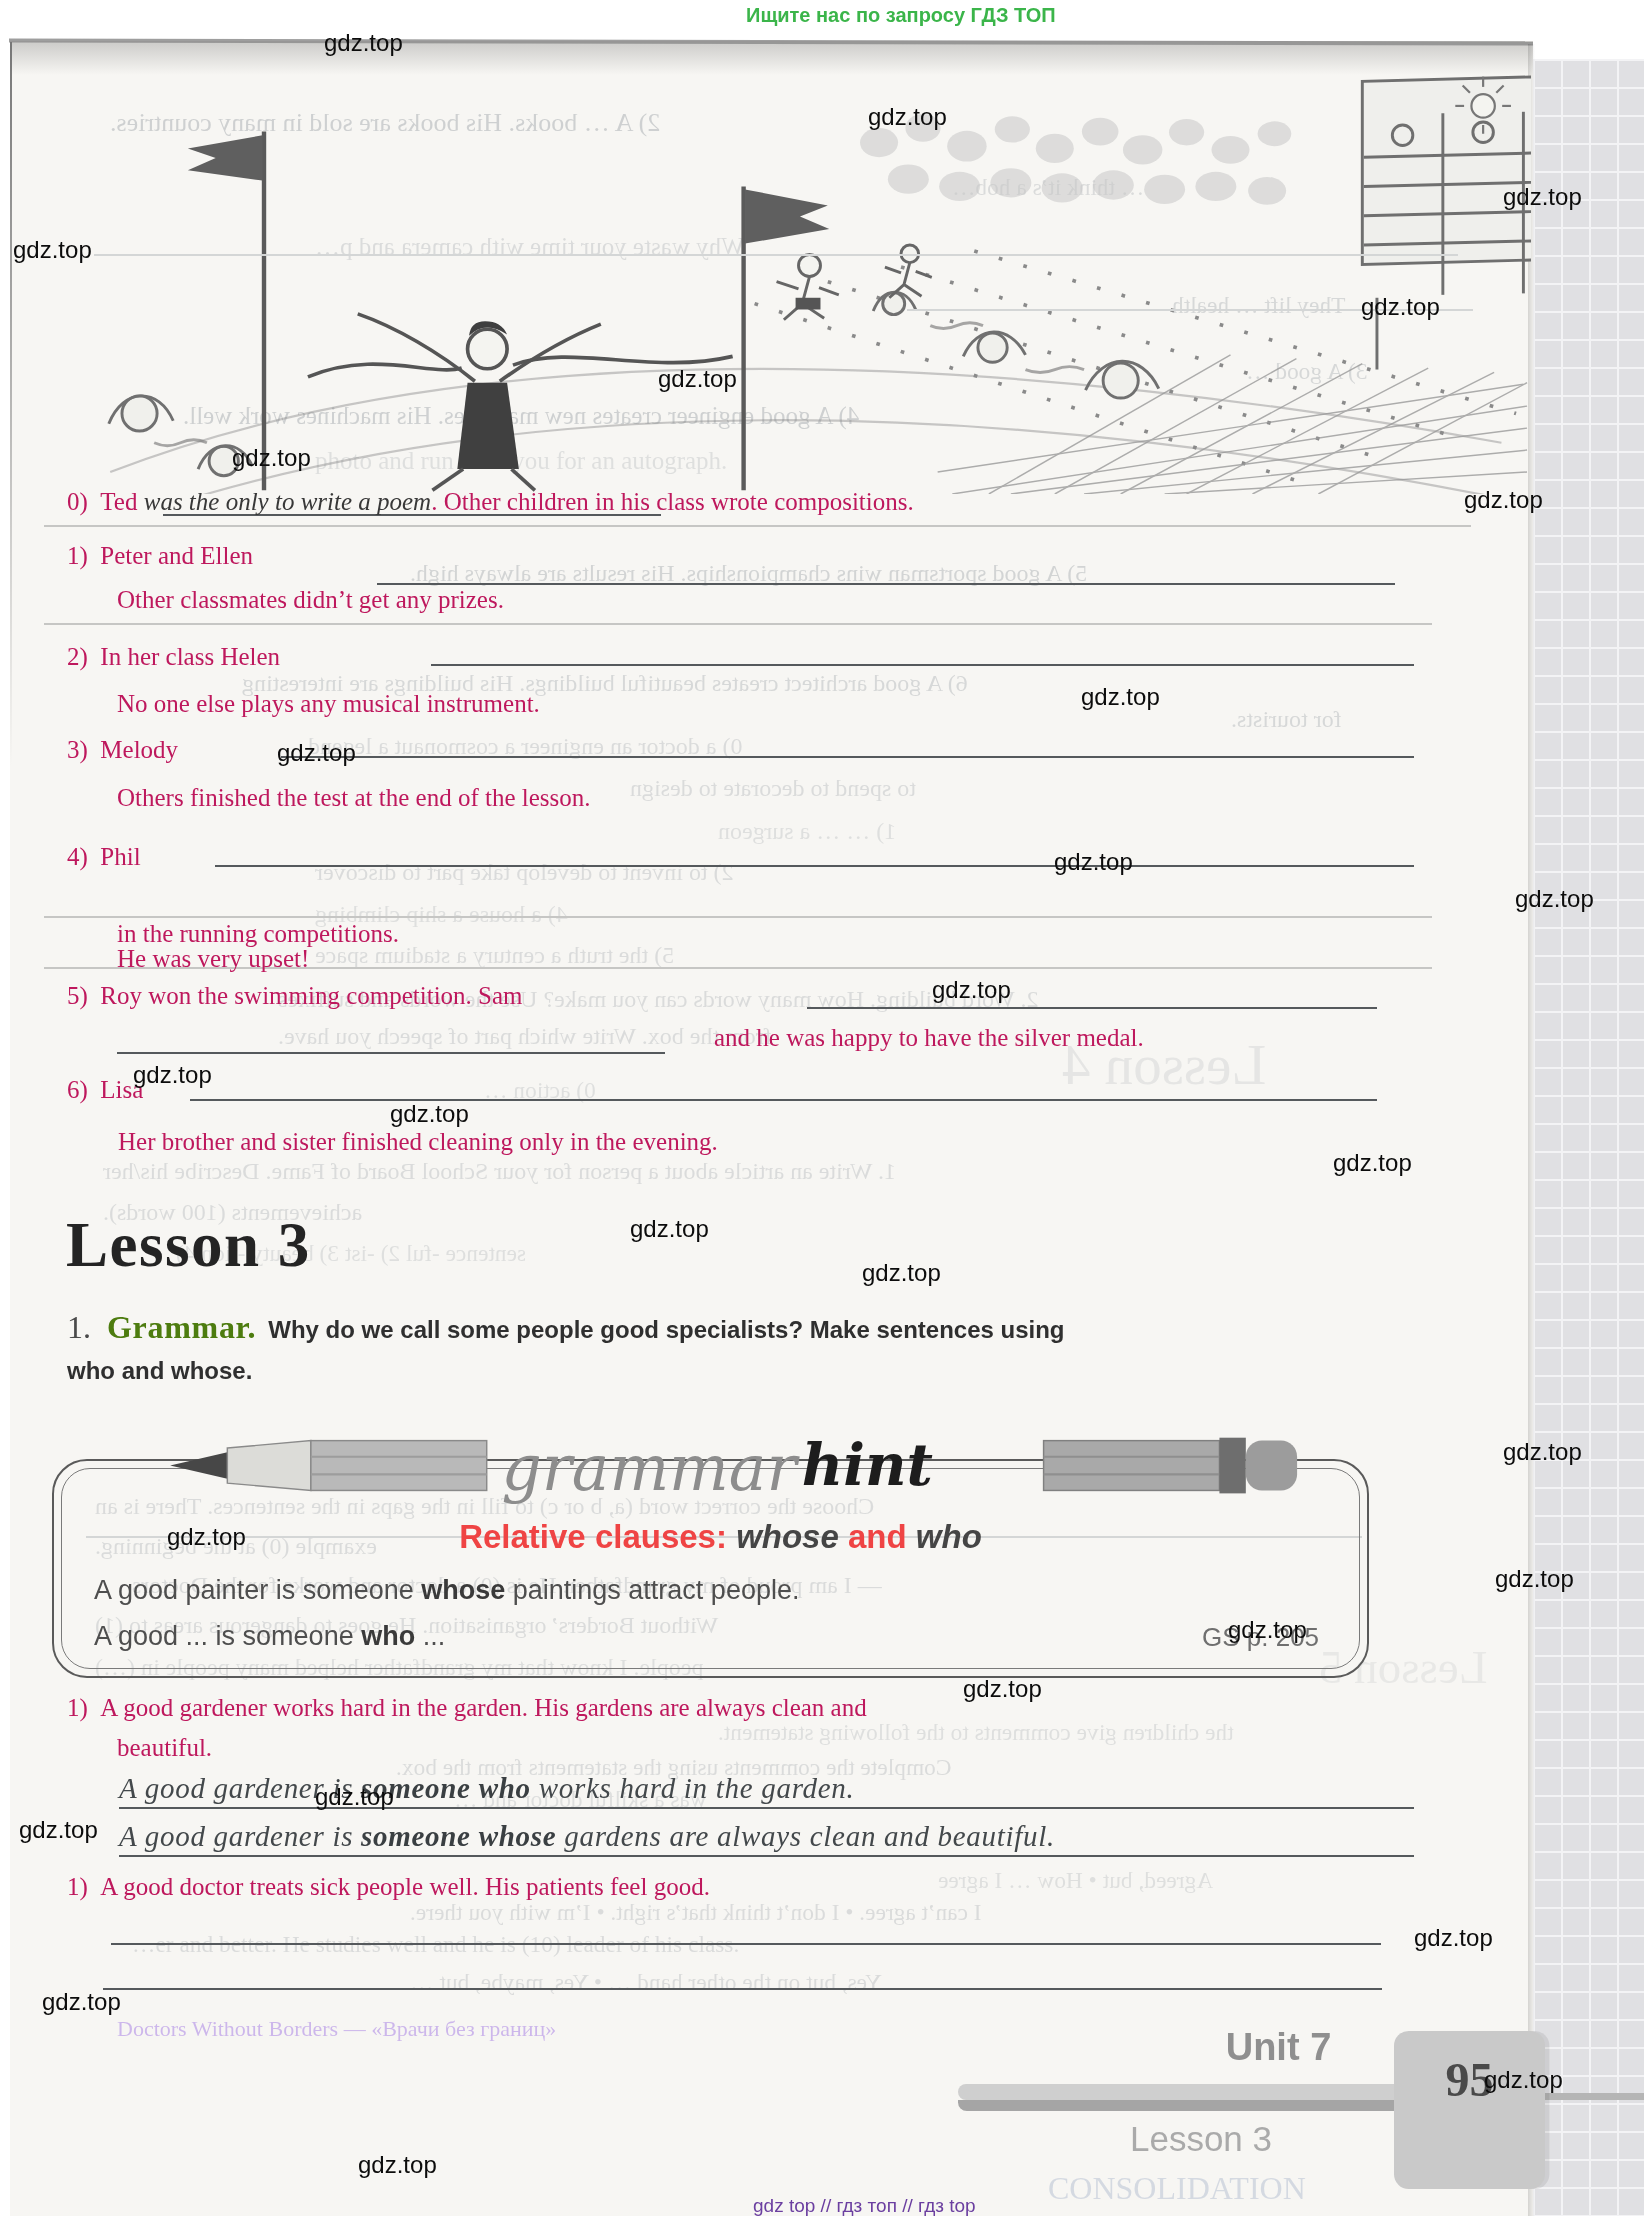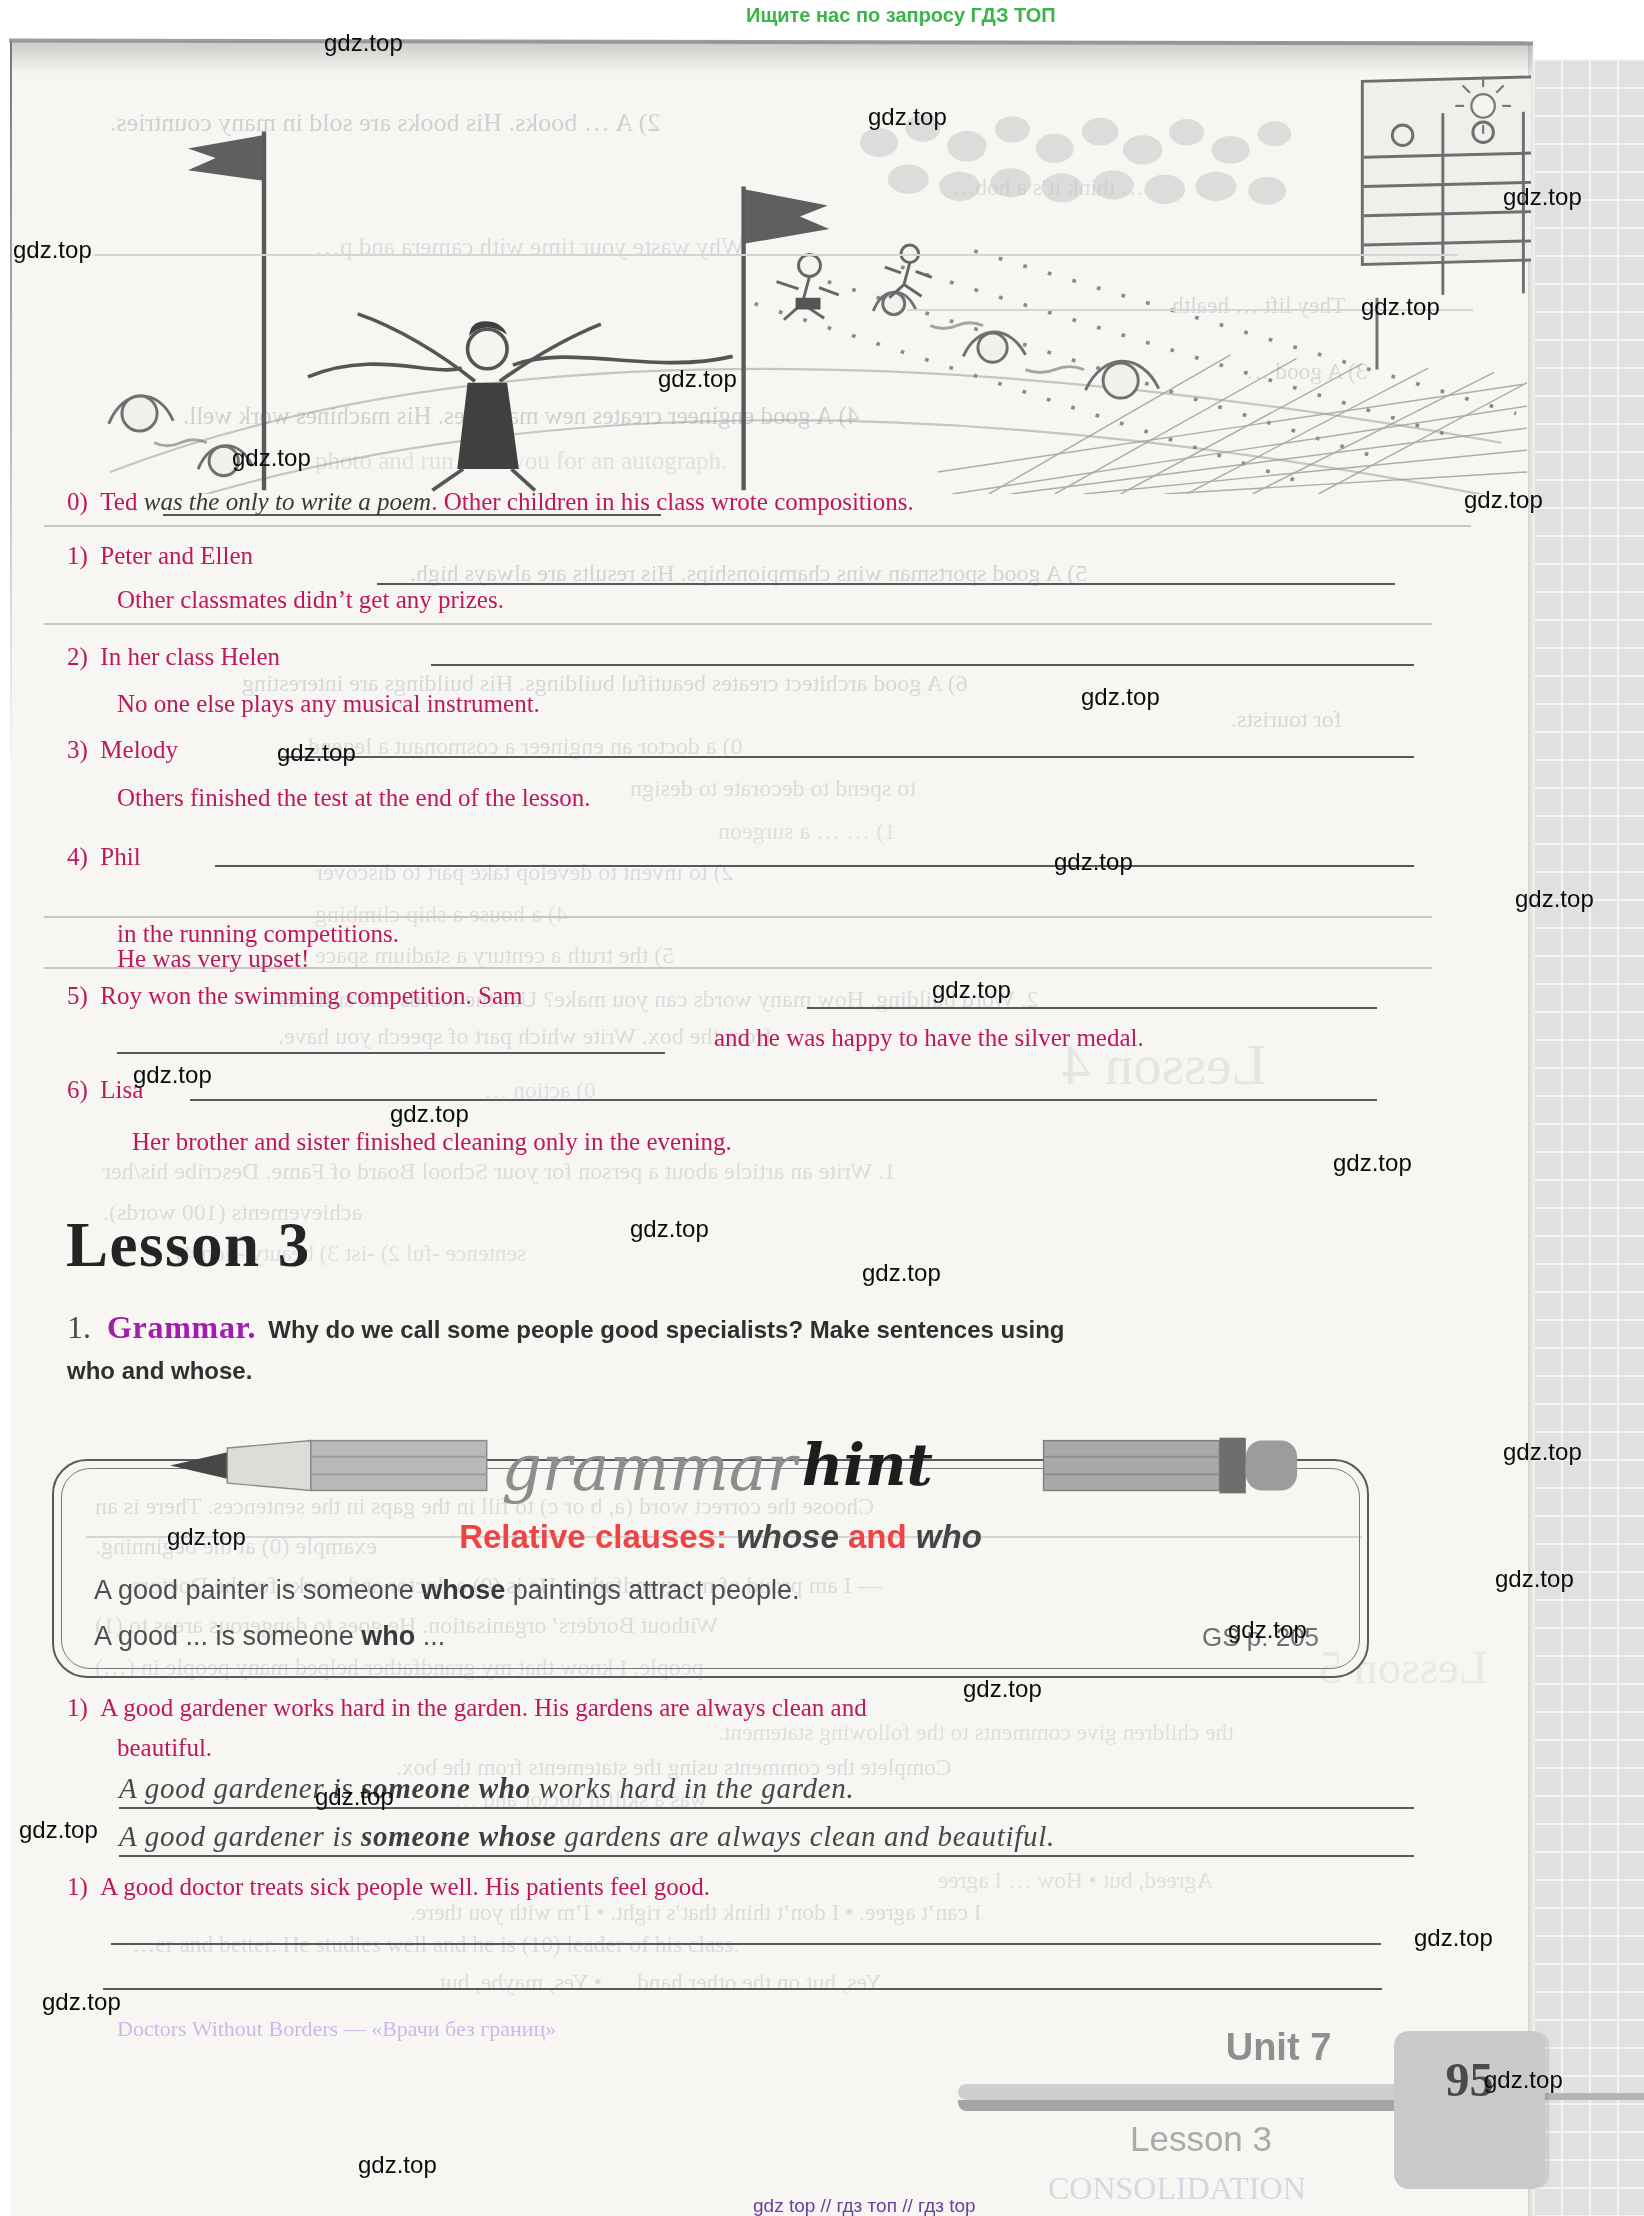--- a/index.html
+++ b/index.html
@@ -31,21 +31,21 @@
   .bleed.mir{transform:scaleX(-1);}
   .rule{position:absolute;height:2.2px;z-index:5;}
   .rule.dark{background:#55595c;}
   .rule.faint{background:#c6c6c4;height:1.5px;}
   .rule.bleedrule{background:#d4d6d6;height:1.5px;}
   .tl{position:absolute;white-space:nowrap;z-index:10;}
   .t-n{font-size:25px;color:#be185d;margin-top:36px;}
   .t-i{font-size:25px;font-style:italic;color:#383838;}
   .t-bs{font-family:"Liberation Sans",sans-serif;font-weight:bold;font-size:24px;color:#2f2f2f;}
   .t-num{font-size:32px;color:#4a4a4a;}
-  .t-gray{font-size:32px;font-weight:bold;color:#a21caf;letter-spacing:0.7px;}
+  .t-gray{font-size:32px;font-weight:bold;color:#4d7c0f;letter-spacing:0.7px;}
   .t-head{font-size:63px;font-weight:bold;color:#242424;letter-spacing:1.5px;}
   .t-title{font-family:"Liberation Sans",sans-serif;font-weight:bold;font-size:33px;color:#ef4444;}
   .t-titlei{font-family:"Liberation Sans",sans-serif;font-weight:bold;font-style:italic;font-size:33px;color:#454545;}
   .t-h{font-family:"Liberation Sans",sans-serif;font-size:27px;color:#4e4e4e;}
   .t-hb{font-family:"Liberation Sans",sans-serif;font-weight:bold;font-size:27px;color:#3a3a3a;}
   .t-hw{font-size:29px;font-style:italic;color:#43484b;letter-spacing:0.7px;}
   .t-hwb{font-size:29px;font-style:italic;font-weight:bold;color:#3a3f42;letter-spacing:0.7px;}
   .t-gs{font-family:"Liberation Sans",sans-serif;font-size:26px;color:#6f6f6f;}
   .hintbox{position:absolute;left:52px;top:1459px;width:1313px;height:215px;
       border:2.9px solid #5a5a5a;border-radius:35px;z-index:6;}
@@ -320,21 +320,21 @@
       <div class="tl" style="left: 67px; top: 643px;"><span class="t-n">2) In her class Helen</span></div>
       <div class="tl" style="left: 117px; top: 690px;"><span class="t-n">No one else plays any musical instrument.</span></div>
       <div class="tl" style="left: 67px; top: 736px;"><span class="t-n">3) Melody</span></div>
       <div class="tl" style="left: 117px; top: 784px;"><span class="t-n">Others finished the test at the end of the lesson.</span></div>
       <div class="tl" style="left: 67px; top: 843px;"><span class="t-n">4) Phil</span></div>
       <div class="tl" style="left: 117px; top: 920px;"><span class="t-n">in the running competitions.</span></div>
       <div class="tl" style="left: 117px; top: 945px;"><span class="t-n">He was very upset!</span></div>
       <div class="tl" style="left: 67px; top: 982px;"><span class="t-n">5) Roy won the swimming competition. Sam</span></div>
       <div class="tl" style="left: 714px; top: 1024px;"><span class="t-n">and he was happy to have the silver medal.</span></div>
       <div class="tl" style="left: 67px; top: 1076px;"><span class="t-n">6) Lisa</span></div>
-      <div class="tl" style="left: 132px; top: 1128px;"><span class="t-n">Her brother and sister finished cleaning only in the evening.</span></div>
+      <div class="tl" style="left: 118px; top: 1128px;"><span class="t-n">Her brother and sister finished cleaning only in the evening.</span></div>
       <div class="tl" style="left: 66px; top: 1209px;"><span class="t-head">Lesson 3</span></div>
       <div class="tl" style="left: 67px; top: 1309px;"><span class="t-num">1. </span><span class="t-gray">Grammar.</span><span class="t-bs"> Why do we call some people good specialists? Make sentences using</span></div>
       <div class="tl" style="left: 67px; top: 1357px;"><span class="t-bs">who and whose.</span></div>
       <div class="tl" style="left: 64px; top: 1518px; width: 1313px; text-align: center;"><span class="t-title">Relative clauses: </span><span class="t-titlei">whose</span><span class="t-title"> and </span><span class="t-titlei">who</span></div>
       <div class="tl" style="left: 94px; top: 1575px;"><span class="t-h">A good painter is someone </span><span class="t-hb">whose</span><span class="t-h"> paintings attract people.</span></div>
       <div class="tl" style="left: 94px; top: 1621px;"><span class="t-h">A good ... is someone </span><span class="t-hb">who</span><span class="t-h"> ...</span></div>
       <div class="tl" style="left: 1202px; top: 1622px;"><span class="t-gs">GS p. 205</span></div>
       <div class="tl" style="left: 67px; top: 1694px;"><span class="t-n">1) A good gardener works hard in the garden. His gardens are always clean and</span></div>
       <div class="tl" style="left: 117px; top: 1734px;"><span class="t-n">beautiful.</span></div>
       <div class="tl" style="left: 119px; top: 1772px;"><span class="t-hw">A good gardener is </span><span class="t-hwb">someone who</span><span class="t-hw"> works hard in the garden.</span></div>

